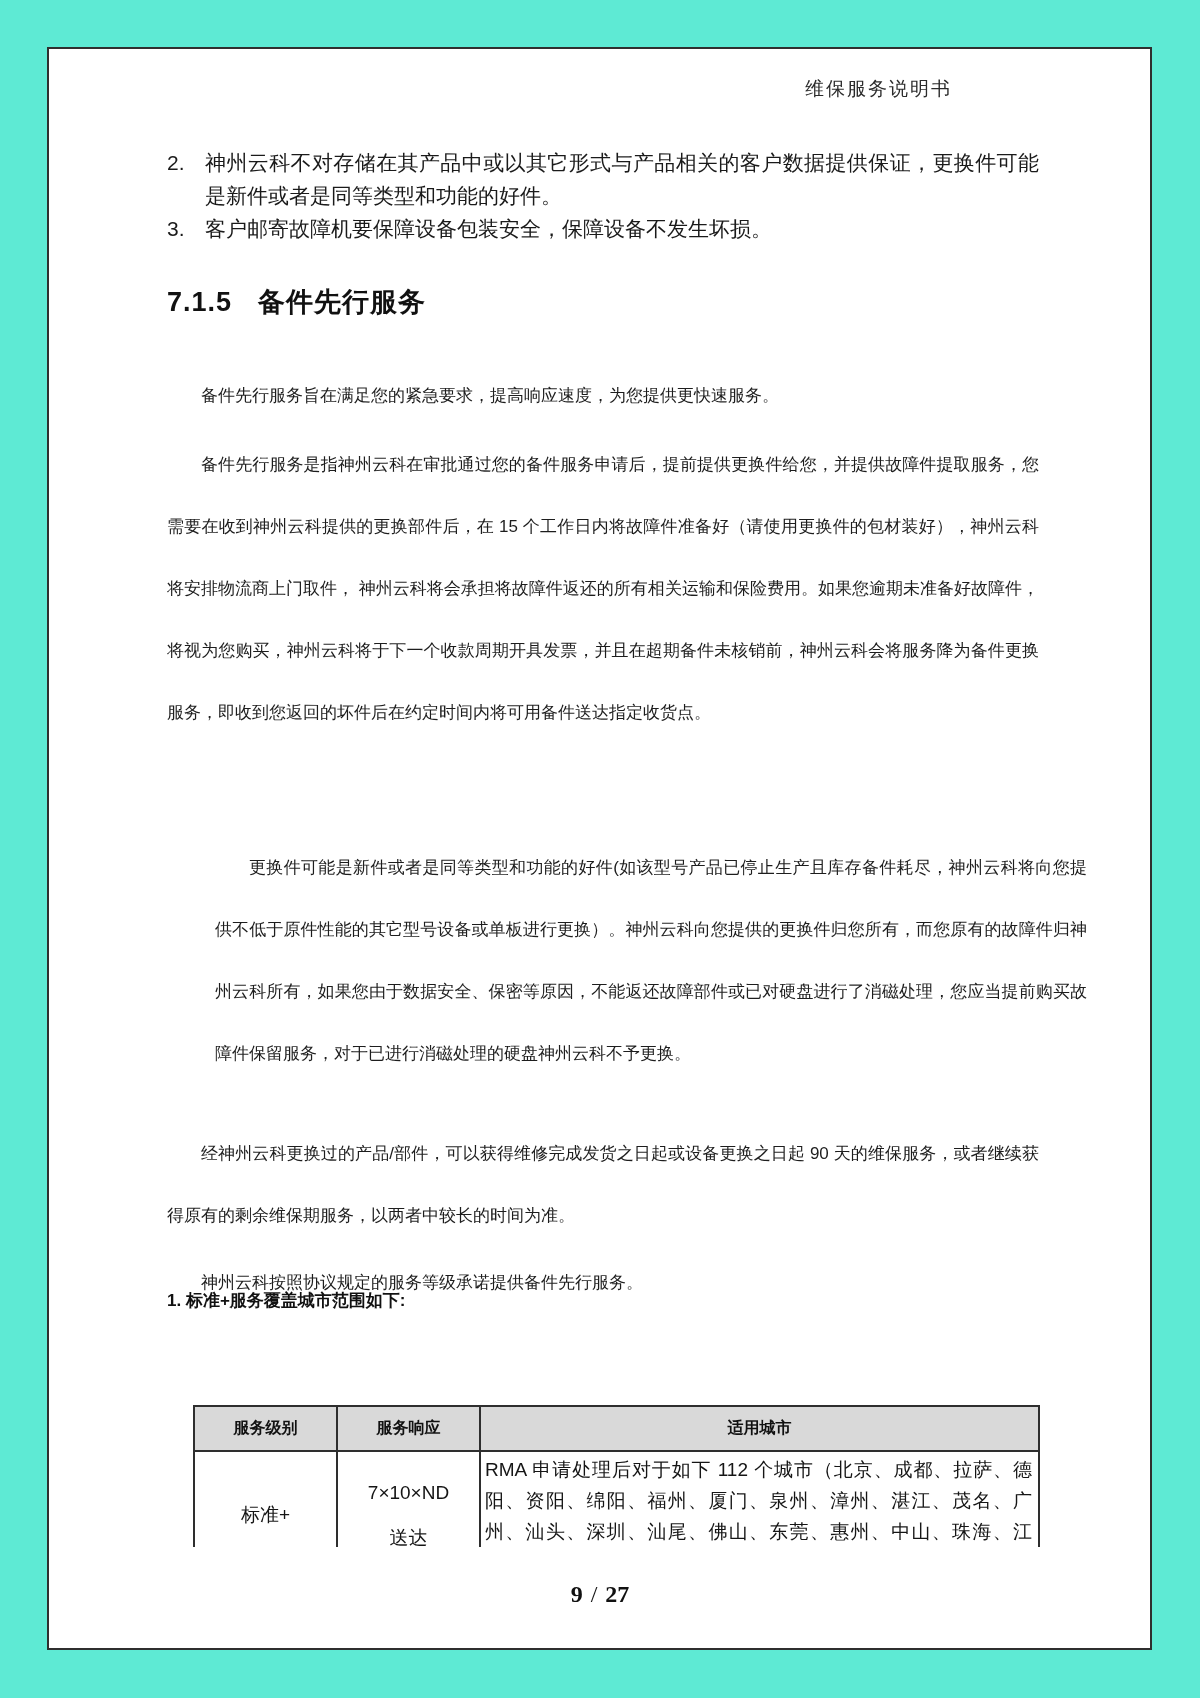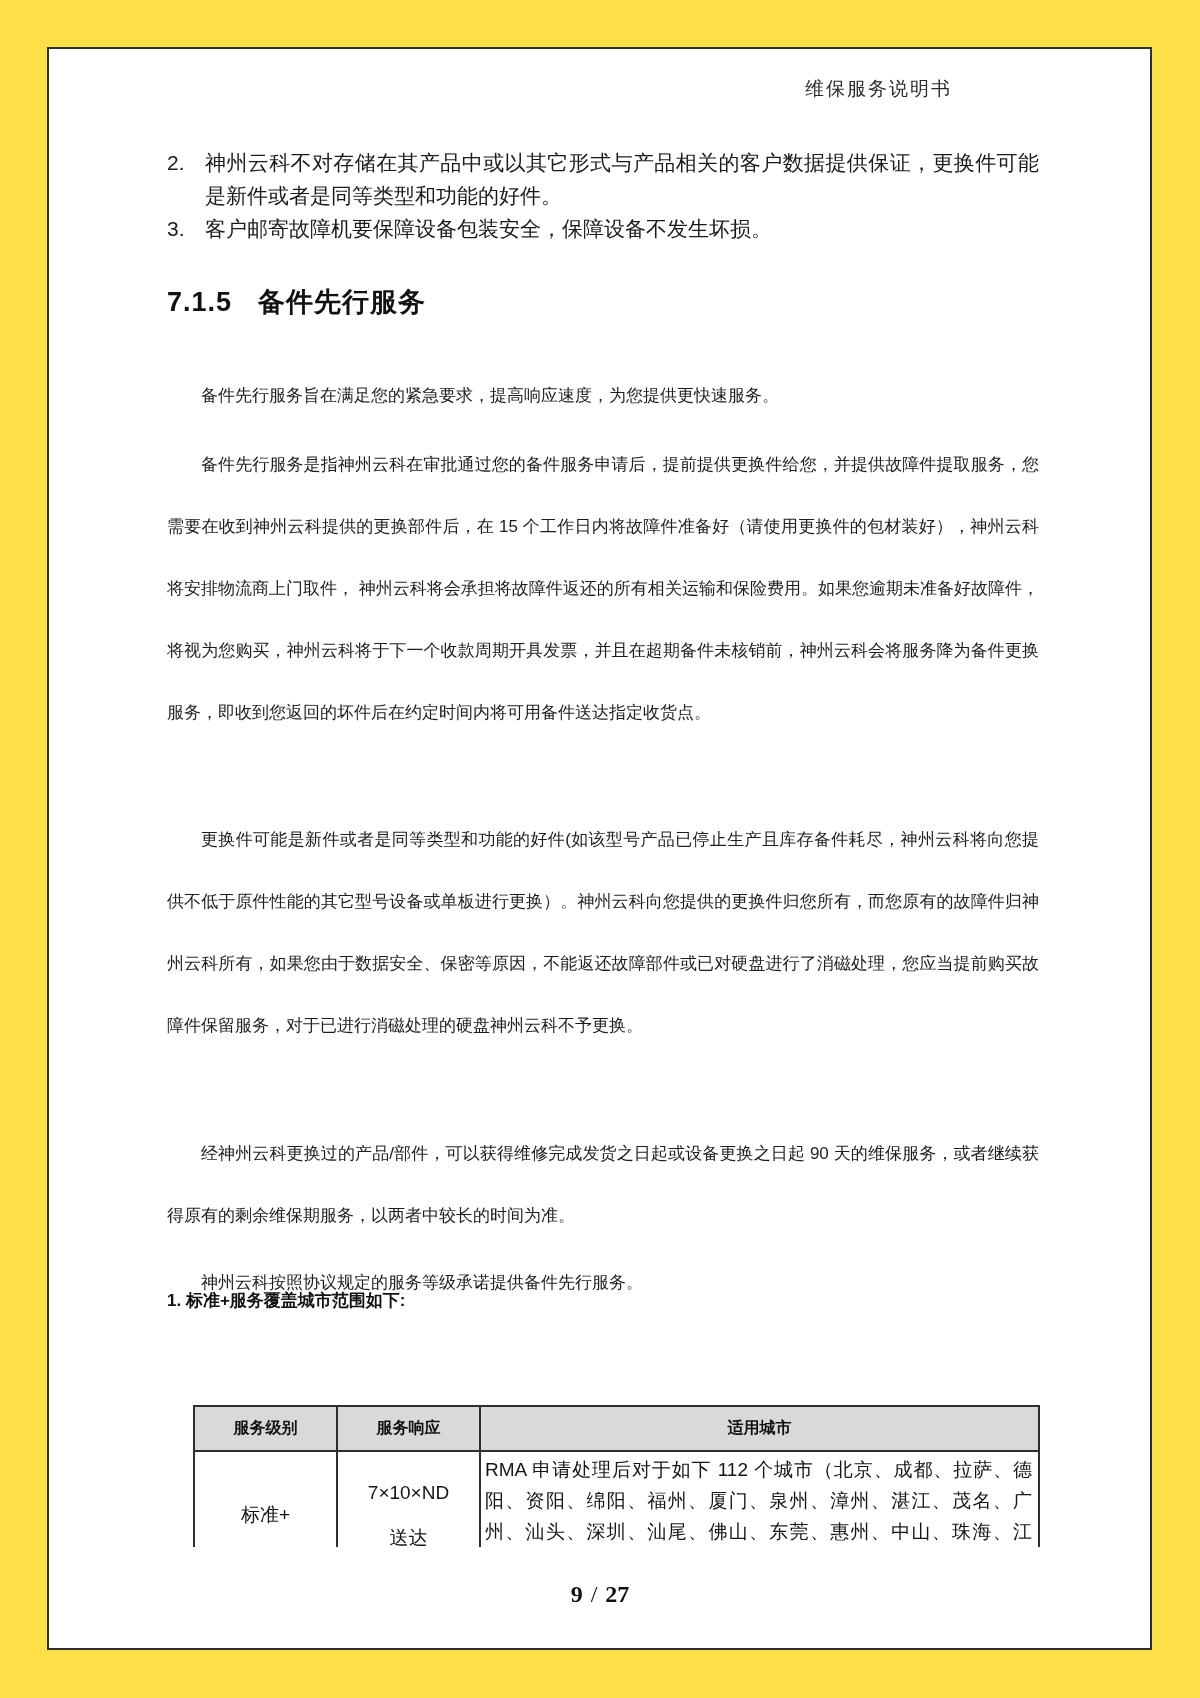--- a/index.html
+++ b/index.html
@@ -4,21 +4,21 @@
 <style>
   html,body{margin:0;padding:0;}
   body{
     width:1200px;height:1698px;
     background:#fdfdfc;
     font-family:"Liberation Sans",sans-serif;
     color:#1a1a1a;
     position:relative;
     overflow:hidden;
   }
-  .page{position:absolute;left:0;top:0;width:1200px;height:1698px;background:#fde047;}
+  .page{position:absolute;left:0;top:0;width:1200px;height:1698px;background:#5eead4;}
   .page-border{
     position:absolute;left:47px;top:47px;width:1105px;height:1603px;
     box-sizing:border-box;border:2px solid #2f2f2f;background:#ffffff;
   }
   .doc-header{
     position:absolute;top:76px;left:0;width:952px;
     text-align:right;
     font-family:"Liberation Serif",serif;
     font-size:19px;letter-spacing:2px;color:#2b2b2b;
   }
@@ -31,21 +31,21 @@
     font-size:27px;font-weight:bold;color:#111;letter-spacing:1px;
   }
   .sec-heading .sec-title{margin-left:26px;}
   .para{
     position:absolute;left:167px;width:872px;
     font-size:17px;line-height:62px;
     text-align:justify;text-indent:2em;color:#1d1d1d;
   }
   .p1{top:365px;}
   .p2{top:434px;}
-  .p3{top:809px;}
+  .p3{top:837px;margin-left:48px;}
   .p4{top:1123px;}
   .p5{top:1252px;}
   .list-heading{
     position:absolute;left:167px;top:1281px;
     font-size:17px;font-weight:bold;color:#111;line-height:40px;
   }
   .table-wrap{
     position:absolute;left:193px;top:1405px;width:847px;height:142px;
     overflow:hidden;
   }

